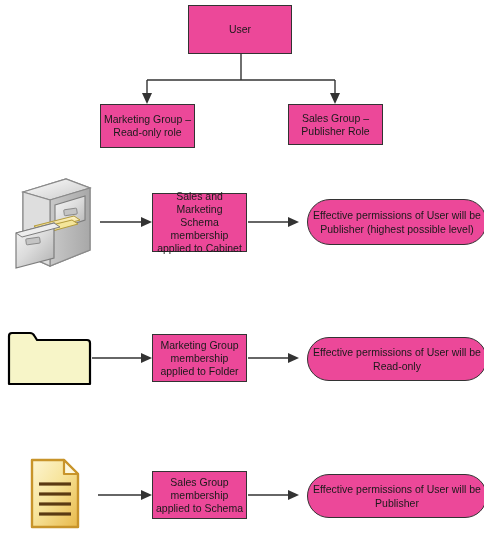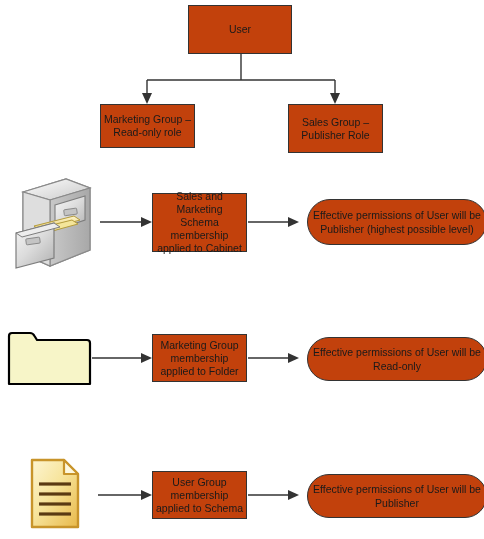--- a/index.html
+++ b/index.html
@@ -21,21 +21,21 @@
     width: 484px;
     height: 539px;
   }
   .node {
     position: absolute;
     box-sizing: border-box;
     display: flex;
     align-items: center;
     justify-content: center;
     text-align: center;
-    background: #c2410c;
+    background: #ec4899;
     border: 1px solid #333333;
     font-size: 10.5px;
     line-height: 13px;
     color: #1a1a1a;
     white-space: pre-line;
     padding: 0 3px;
   }
   .node.rounded {
     border-radius: 26px;
     font-size: 10.5px;
@@ -90,21 +90,21 @@
     </g>
     <polygon points="152,495 141,490 141,500" fill="#333333"></polygon>
     <polygon points="299,495 288,490 288,500" fill="#333333"></polygon>
   </svg>
 
   <div class="node" style="left:188px; top:5px; width:104px; height:49px;">User</div>
 
   <div class="node" style="left:100px; top:104px; width:95px; height:44px;">Marketing Group –
 Read-only role</div>
 
-  <div class="node" style="left:288px; top:104px; width:95px; height:49px;">Sales Group –
+  <div class="node" style="left:288px; top:104px; width:95px; height:41px;">Sales Group –
 Publisher Role</div>
 
   <div class="icon-wrap" style="left:10px; top:176px; width:85px; height:93px;">
     <svg width="85" height="93" viewBox="0 0 85 93" xmlns="http://www.w3.org/2000/svg">
       <defs>
         <linearGradient id="cabTop" x1="0" y1="0" x2="1" y2="1">
           <stop offset="0" stop-color="#fdfdfd"></stop>
             <stop offset="1" stop-color="#c9c9c9"></stop>
         </linearGradient>
         <linearGradient id="cabFront" x1="0" y1="0" x2="1" y2="0.6">
@@ -181,20 +181,20 @@
       <path d="M36,3 L36,17 L50,17 Z" fill="#fdf8e0" stroke="#c8942a" stroke-width="2.2" stroke-linejoin="round"></path>
       <g stroke="#5a3a12" stroke-width="3.2" stroke-linecap="butt">
         <line x1="11" y1="27" x2="43" y2="27"></line>
         <line x1="11" y1="37" x2="43" y2="37"></line>
         <line x1="11" y1="47" x2="43" y2="47"></line>
         <line x1="11" y1="57" x2="43" y2="57"></line>
       </g>
     </svg>
   </div>
 
-  <div class="node" style="left:152px; top:471px; width:95px; height:48px;">User Group
+  <div class="node" style="left:152px; top:471px; width:95px; height:48px;">Sales Group
 membership
 applied to Schema</div>
 
   <div class="node rounded" style="left:299px; top:474px; width:180px; height:44px;">Effective permissions of User will be
 Publisher</div>
 
 </div>
 
 </body></html>

